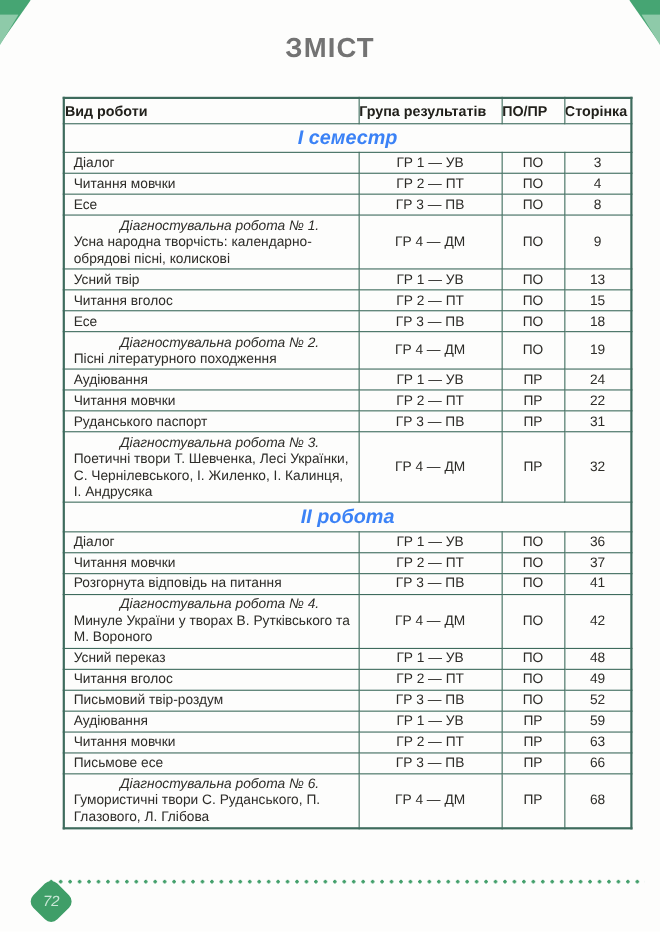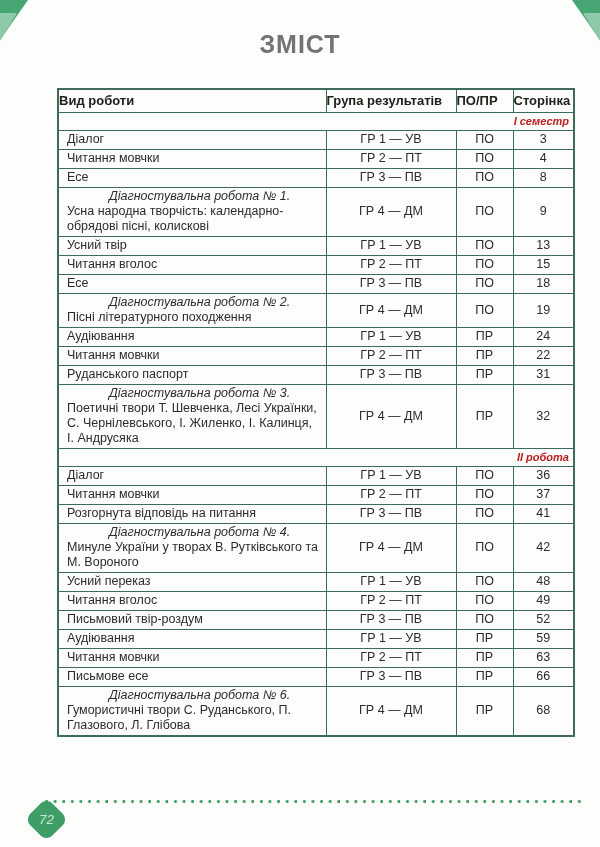--- a/index.html
+++ b/index.html
@@ -16,22 +16,22 @@
   .title{position:absolute;top:30px;left:0;width:100%;margin:0;text-align:center;
          font-size:25px;font-weight:bold;letter-spacing:1px;color:#737373;}
 
   table.toc{position:absolute;top:88px;left:57px;width:516px;border-collapse:collapse;
             table-layout:fixed;border:2px solid #3e6b5d;background:#fdfdfc;}
   .toc th,.toc td{border:1px solid #3e6b5d;font-size:12.5px;line-height:1.2;
                   color:#2d2c28;padding:1.5px 5px;vertical-align:middle;overflow:hidden;}
   .toc th{font-size:13px;font-weight:bold;text-align:left;color:#21201b;padding:3px 0;}
   .toc td.work{text-align:left;padding-left:8px;}
   .toc td.c{text-align:center;}
-  .toc tr.section td{text-align:right;color:#b91c1c;font-weight:bold;font-style:italic;
-                     font-size:11px;padding:2px 4px;}
+  .toc tr.section td{text-align:center;color:#3b82f6;font-weight:bold;font-style:italic;
+                     font-size:18px;padding:2px 4px;}
   .it{font-style:italic;margin-left:42px;}
 
   .dots{position:absolute;top:799px;left:44px;width:542px;height:5px;
         background-image:radial-gradient(circle 1.5px at 2.5px 2.5px,#44a06c 95%,rgba(0,0,0,0));
         background-size:8.6px 5px;background-repeat:repeat-x;}
   .badge{position:absolute;left:31px;top:804px;width:31px;height:31px;background:#3f9e68;
          border-radius:8px;transform:rotate(45deg);}
   .badge-num{position:absolute;left:0;top:0;width:100%;height:100%;display:flex;
              align-items:center;justify-content:center;transform:rotate(-45deg);
              color:#c9e7d6;font-size:13.5px;font-style:italic;}

